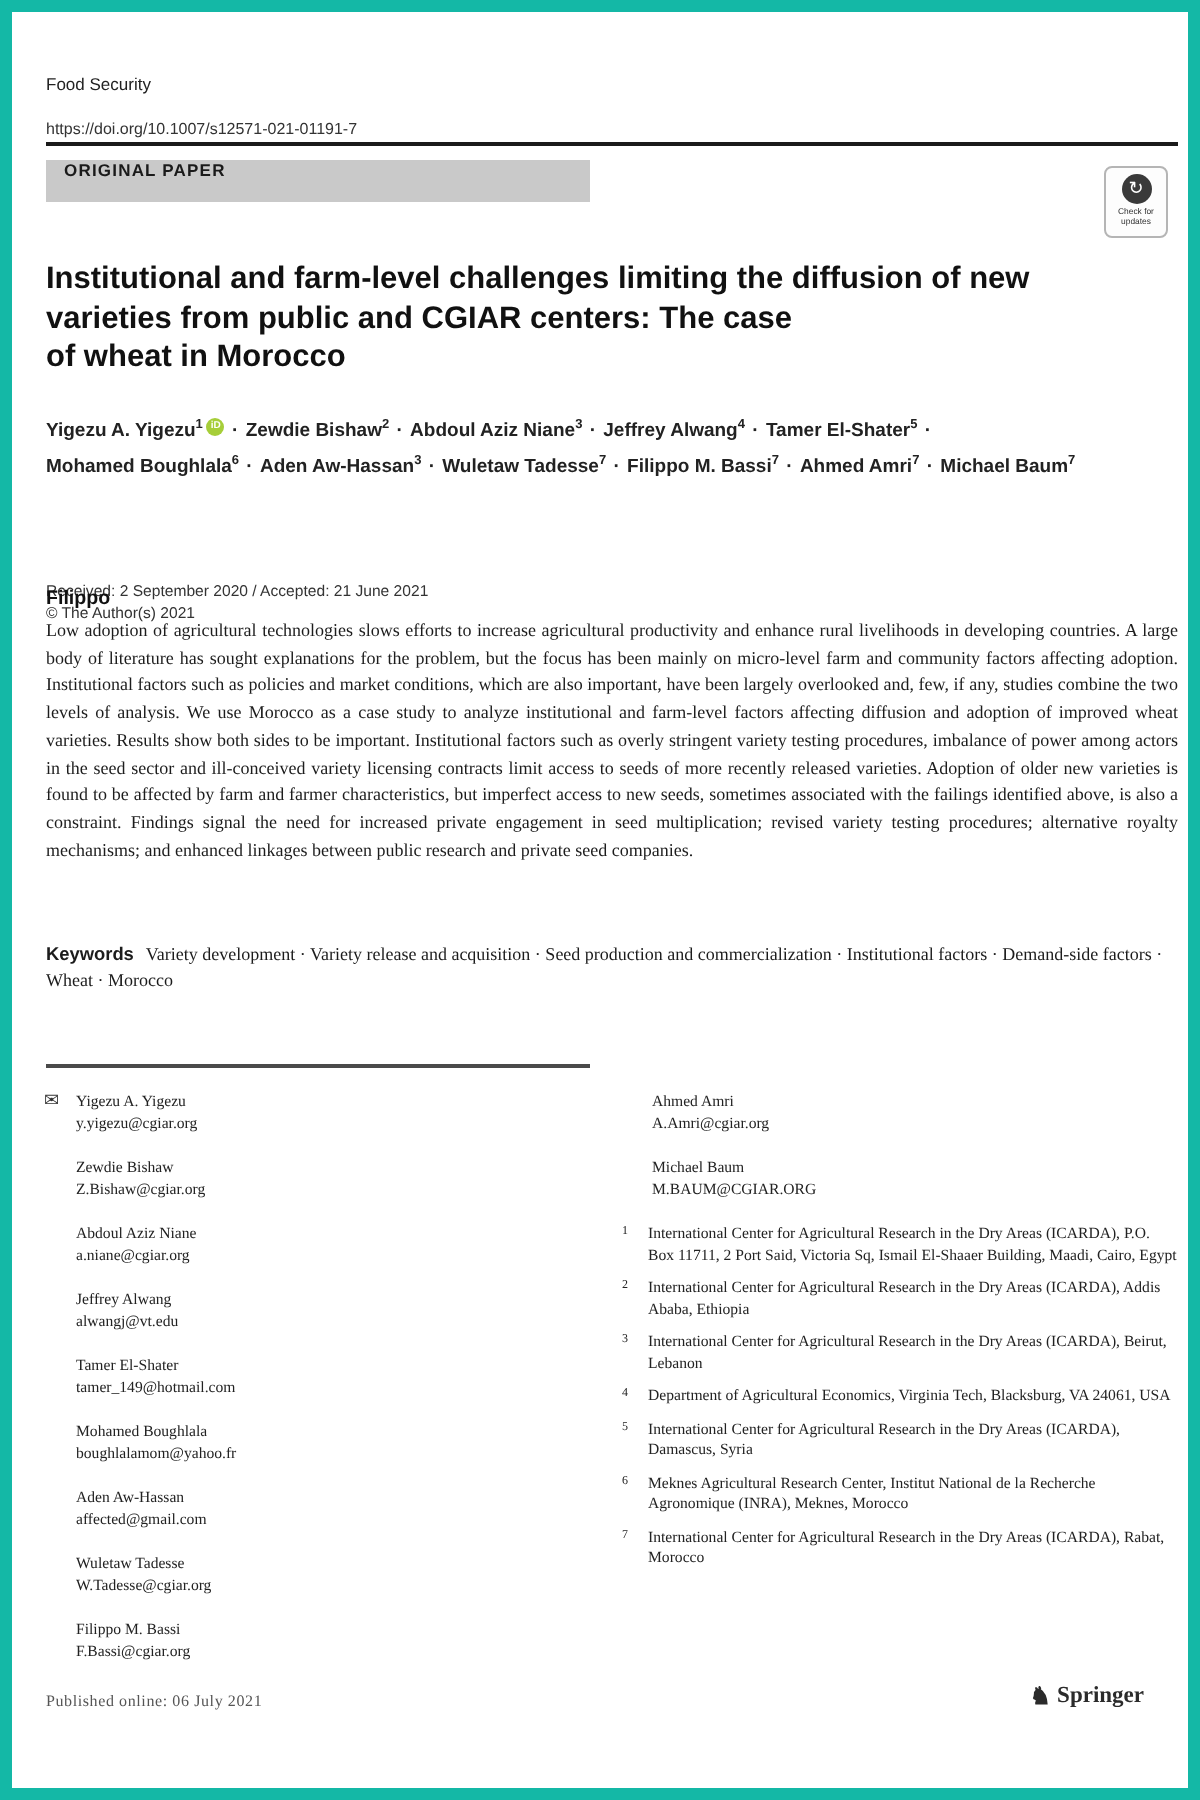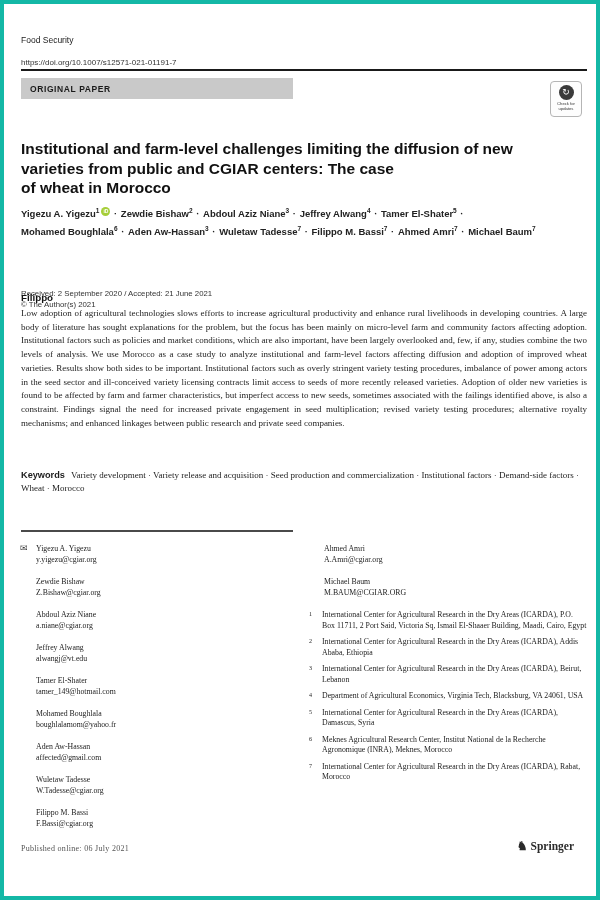--- a/index.html
+++ b/index.html
@@ -1,38 +1,38 @@
 <!DOCTYPE html>
 <html><head>
 <meta charset="utf-8">
 <style>
   html,body{margin:0;padding:0;background:#fff;}
-  .page{position:relative;width:600px;height:900px;background:#ffffff;border:4px solid #14b8a6;
+  .page{position:relative;width:600px;height:900px;background:#ffffff;border:6px solid #14b8a6;
         box-sizing:border-box;font-family:"Liberation Serif",serif;color:#1c1c1c;overflow:hidden;}
 
   .journal-name{position:absolute;top:31px;left:17px;font-family:"Liberation Sans",sans-serif;
                 font-size:8.5px;color:#222;}
   .doi{position:absolute;top:54px;left:17px;font-family:"Liberation Sans",sans-serif;
        font-size:8px;color:#333;}
   .top-rule{position:absolute;top:65px;left:17px;width:566px;height:2px;background:#1a1a1a;}
 
   .type-box{position:absolute;top:74px;left:17px;width:272px;height:21px;background:#c9c9c9;
-            display:flex;align-items:center;padding-left:9px;box-sizing:border-box;
+            display:flex;padding-left:9px;box-sizing:border-box;
             font-family:"Liberation Sans",sans-serif;font-weight:bold;font-size:8.5px;
             letter-spacing:0.6px;color:#1a1a1a;}
 
   .check-badge{position:absolute;top:77px;left:546px;width:32px;height:36px;border:1px solid #b5b5b5;
                border-radius:4px;display:flex;flex-direction:column;align-items:center;
                padding-top:3px;box-sizing:border-box;background:#fdfdfd;cursor:pointer;}
   .check-circle{width:15px;height:15px;border-radius:50%;background:#3a3a3a;color:#fff;
                 display:flex;align-items:center;justify-content:center;font-size:9px;line-height:1;}
   .check-text{font-family:"Liberation Sans",sans-serif;font-size:4.2px;text-align:center;
               line-height:4.8px;margin-top:2px;color:#333;width:26px;}
 
-  .title{position:absolute;top:135px;left:17px;width:566px;font-family:"Liberation Sans",sans-serif;
+  .title{position:absolute;top:124px;left:17px;width:566px;font-family:"Liberation Sans",sans-serif;
          font-weight:bold;font-size:15.5px;line-height:19.5px;color:#111;}
 
   .authors{position:absolute;top:199px;left:17px;width:566px;font-family:"Liberation Sans",sans-serif;
            font-weight:bold;font-size:9.5px;line-height:15px;color:#222;}
   .authors sup{font-size:6.5px;}
   .authors .dot{font-weight:bold;padding:0 1px;}
   .orcid{display:inline-block;width:9px;height:9px;border-radius:50%;background:#a6ce39;color:#fff;
          font-size:5px;line-height:9px;text-align:center;font-family:"Liberation Sans",sans-serif;
          vertical-align:super;margin-left:2px;}
 

